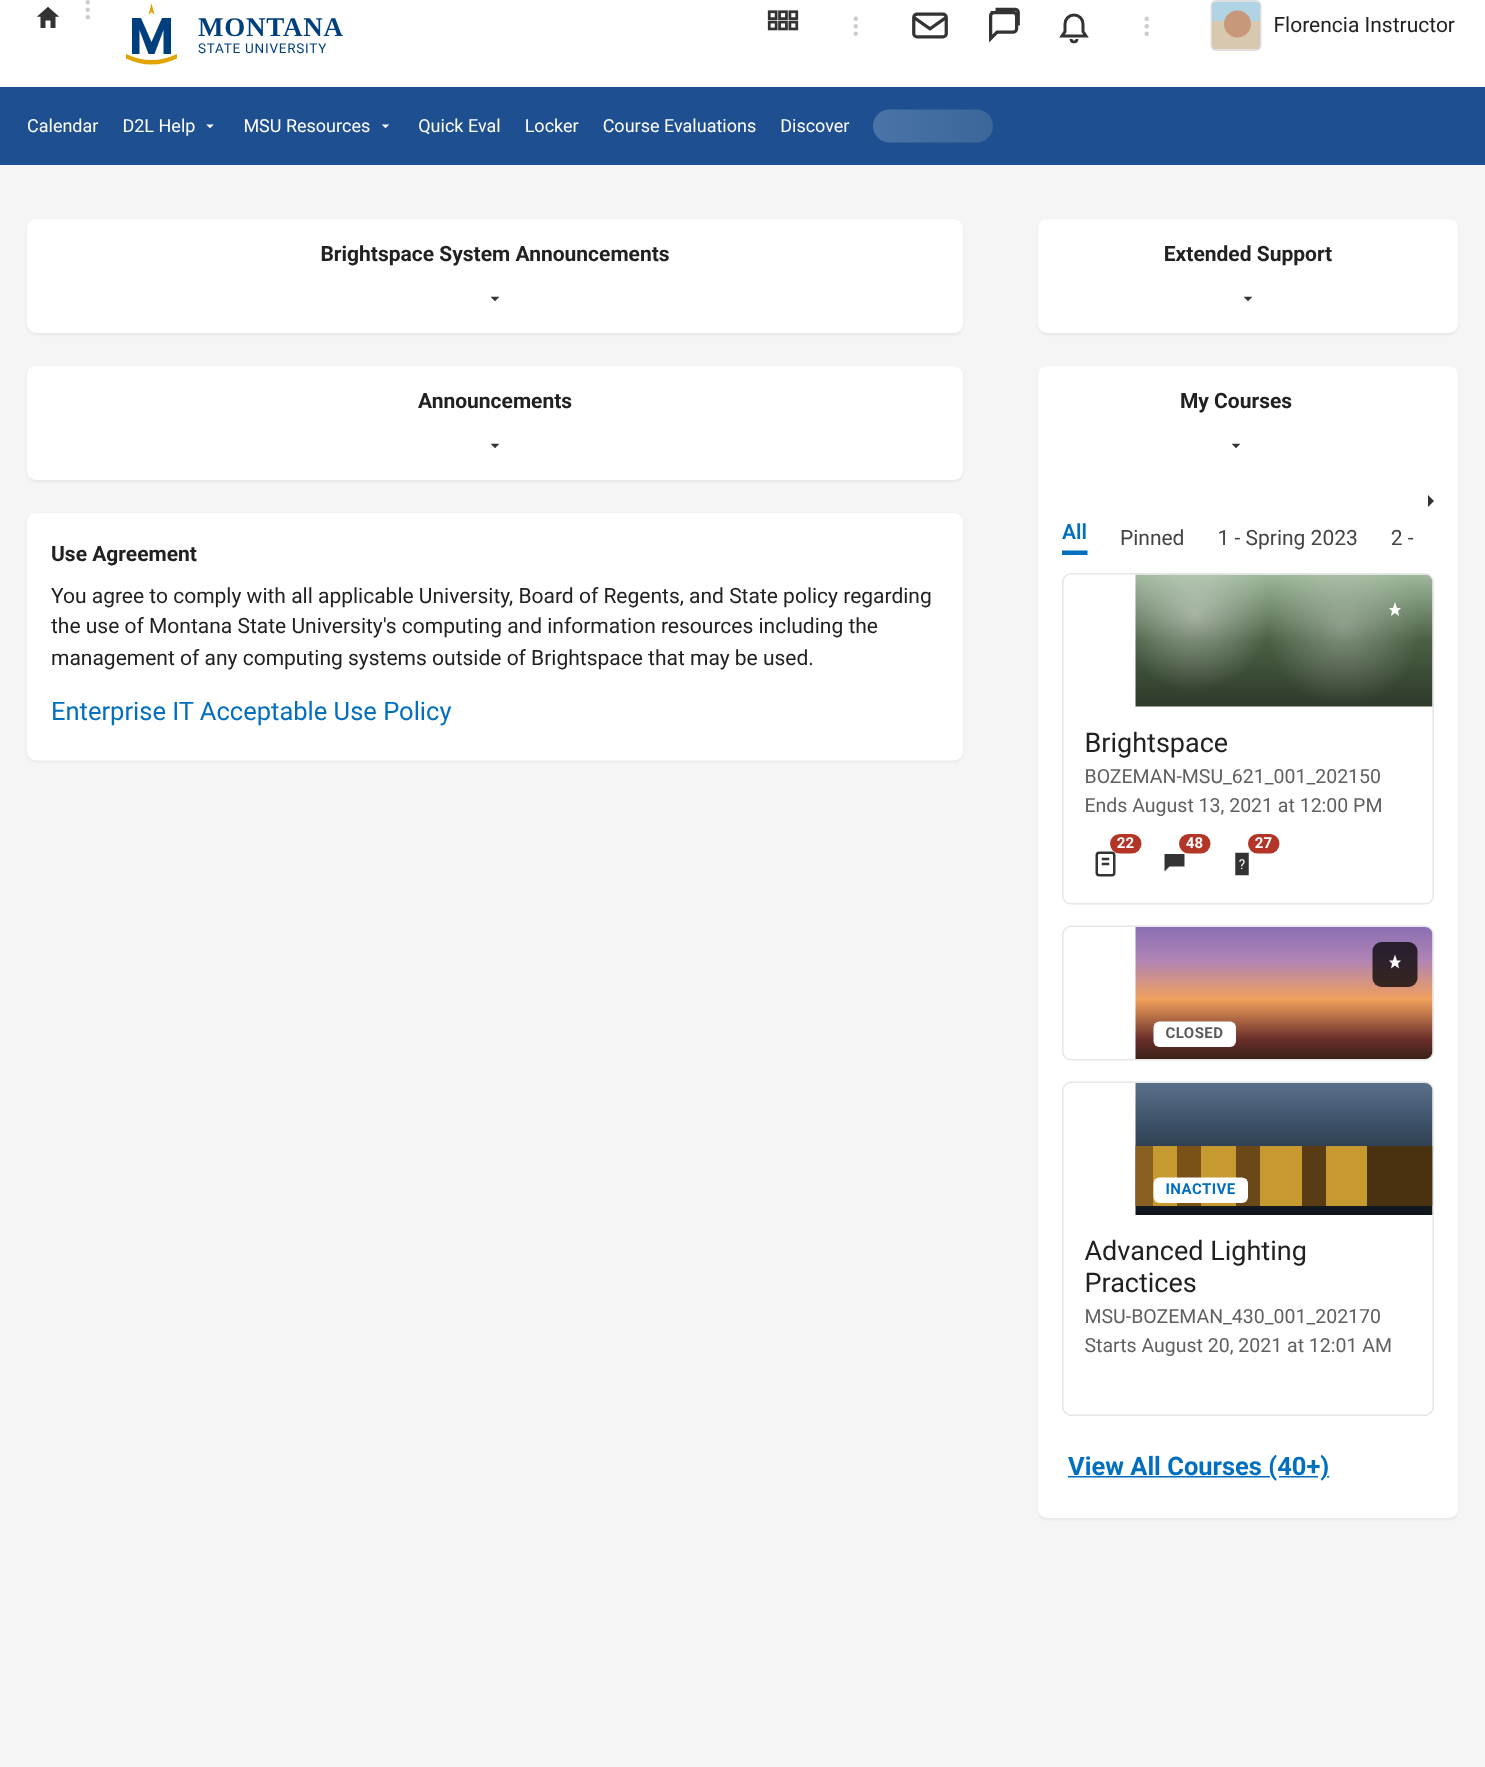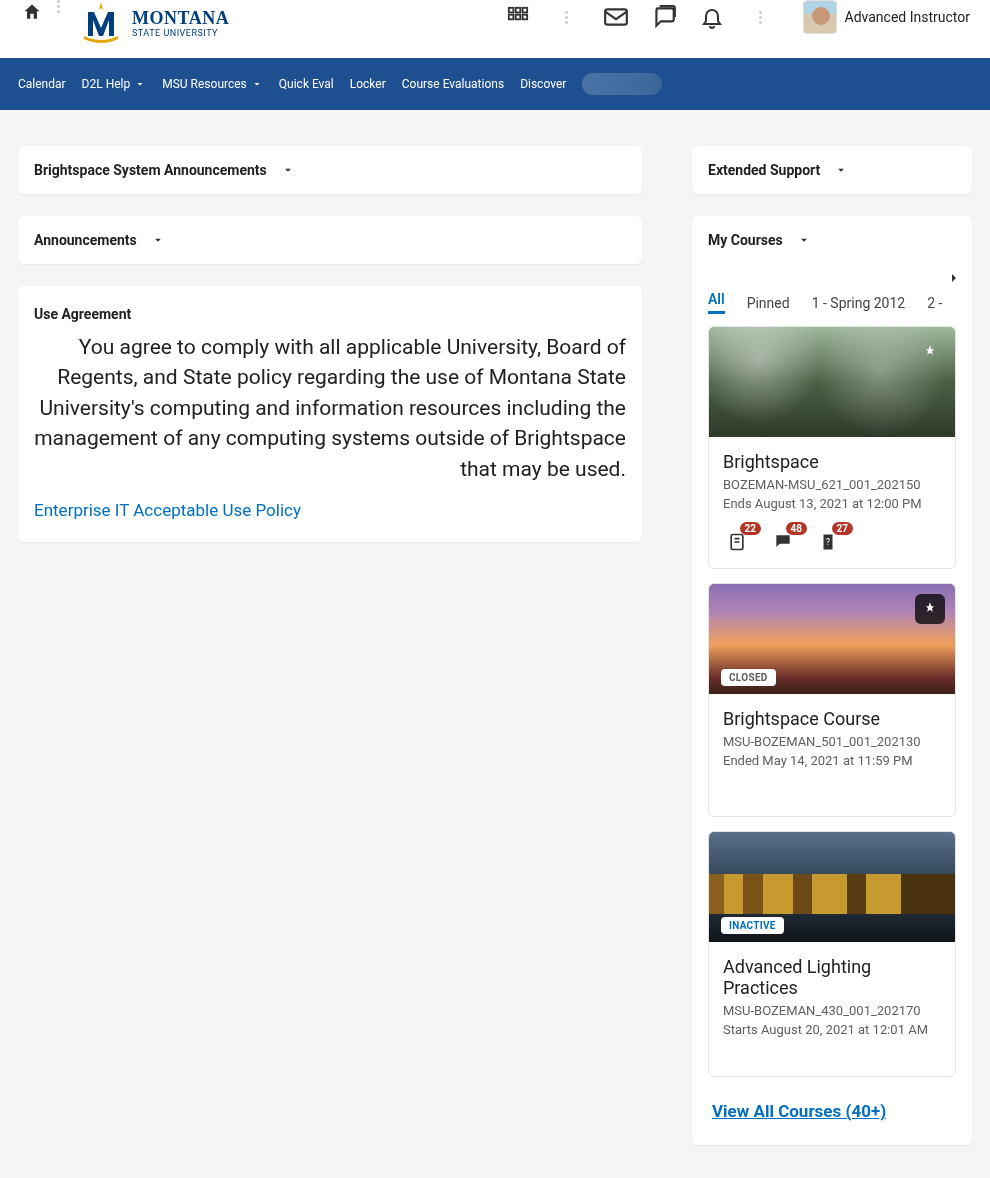--- a/index.html
+++ b/index.html
@@ -73,38 +73,39 @@
   .widget {
     background: #fff;
     border-radius: 6px;
     box-shadow: 0 1px 2px rgba(0,0,0,0.06);
   }
   .widget-header {
     padding: 16px 16px;
     display: flex; align-items: center; gap: 14px;
     font-weight: bold;
     cursor: pointer;
+    flex-direction: column;
   }
   .chev-down { width: 14px; height: 14px; }
 
   .widget-body { padding: 0 16px 22px 16px; }
   .ua-title { font-weight: bold; margin: 20px 0 10px 0; }
-  .ua-text { font-size: 21px; line-height: 1.45; text-align: right; }
+  .ua-text { font-size: 14px; line-height: 1.45; }
   .ua-link { color: #006fbf; font-size: 17px; display: inline-block; margin-top: 16px; text-decoration:none;}
 
   .tabs { display: flex; align-items: center; gap: 22px; padding: 10px 0 12px 0; position: relative; font-size: 14px; color:#444;}
   .tab { cursor: pointer; white-space: nowrap; margin-top: 17px; }
   .tab.active { color: #006fbf; font-weight:600; border-bottom: 3px solid #006fbf; padding-bottom:4px;}
   .tab-next { position:absolute; right:-6px; top:6px; cursor:pointer; }
 
   .course-card {
     border: 1px solid #e6e6e6; border-radius: 6px; overflow: hidden;
     margin-bottom: 14px; background:#fff;
   }
-  .course-img { height: 110px; position: relative; }
+  .course-img { height: 88px; position: relative; margin-left: 48px; }
   .img-forest { background: linear-gradient(180deg,#9fb89c 0%, #4a6044 50%, #2e3a2a 100%); position:relative;}
   .img-forest::before{content:"";position:absolute;inset:0;background:
     radial-gradient(circle at 20% 30%, rgba(255,255,255,0.4), transparent 30%),
     radial-gradient(circle at 70% 40%, rgba(255,255,255,0.3), transparent 35%);}
   .img-sunset { background: linear-gradient(180deg,#8a6fb3 0%, #b084b5 25%, #f0a05c 55%, #6b2f2a 85%, #3a2018 100%); }
   .img-trees { background: linear-gradient(180deg,#5a6f8a 0%, #3d5268 30%, #2b3a4a 55%, #0e1419 100%); position:relative;}
   .img-trees::before{content:"";position:absolute;left:0;right:0;top:42px;height:40px;background:
     linear-gradient(90deg,#8a6020 0 6%,#c79a30 6% 14%,#7a5218 14% 22%,#c79a30 22% 34%,#6a4818 34% 42%,#c79a30 42% 56%,#5a3c14 56% 64%,#c79a30 64% 78%,#4a3210 78% 100%);}
   .pin-btn { position:absolute; top:10px; right:10px; width:30px; height:30px; border-radius:6px; display:flex; align-items:center; justify-content:center; cursor:pointer;}
   .pin-light { background:rgba(255,255,255,0.0); }
@@ -187,21 +188,21 @@
           <path d="M10 21a2 2 0 004 0"></path>
         </svg>
     </div>
     <div class="vdots">
         <span></span>
         <span></span>
         <span></span>
       </div>
     <div class="user">
       <div class="avatar"></div>
-      <span>Advanced Instructor</span>
+      <span>Florencia Instructor</span>
     </div>
   </div>
 </div>
 
 <div class="navbar">
   <div class="nav-item">
       <span>Calendar</span>
     </div>
   <div class="nav-item">
       <span>D2L Help</span>
@@ -276,21 +277,21 @@
       <div class="widget-header" style="padding-left:0;">
         <span>My Courses</span>
         <svg class="chev-down" viewBox="0 0 24 24">
             <path fill="#333" d="M7 10l5 5 5-5z"></path>
           </svg>
       </div>
 
       <div class="tabs">
         <span class="tab active">All</span>
         <span class="tab">Pinned</span>
-        <span class="tab">1 - Spring 2012</span>
+        <span class="tab">1 - Spring 2023</span>
         <span class="tab">2 -</span>
         <span class="tab-next">
           <svg width="16" height="16" viewBox="0 0 24 24">
               <path fill="#333" d="M9 6l6 6-6 6z"></path>
             </svg>
         </span>
       </div>
 
       
       <div class="course-card">
@@ -333,25 +334,20 @@
       
       <div class="course-card">
         <div class="course-img img-sunset">
           <div class="pin-btn pin-dark">
             <svg width="16" height="16" viewBox="0 0 24 24">
                 <path fill="#fff" d="M12 2l2 6h4l-3 3 1 5-4-3-4 3 1-5-3-3h4z"></path>
               </svg>
           </div>
           <div class="status-pill">CLOSED</div>
         </div>
-        <div class="course-body" style="padding-bottom:46px;">
-          <div class="course-title">Brightspace Course</div>
-          <div class="course-meta">MSU-BOZEMAN_501_001_202130</div>
-          <div class="course-meta">Ended May 14, 2021 at 11:59 PM</div>
-        </div>
       </div>
 
       
       <div class="course-card">
         <div class="course-img img-trees">
           <div class="status-pill inactive">INACTIVE</div>
         </div>
         <div class="course-body" style="padding-bottom:36px;">
           <div class="course-title">Advanced Lighting Practices</div>
           <div class="course-meta">MSU-BOZEMAN_430_001_202170</div>

